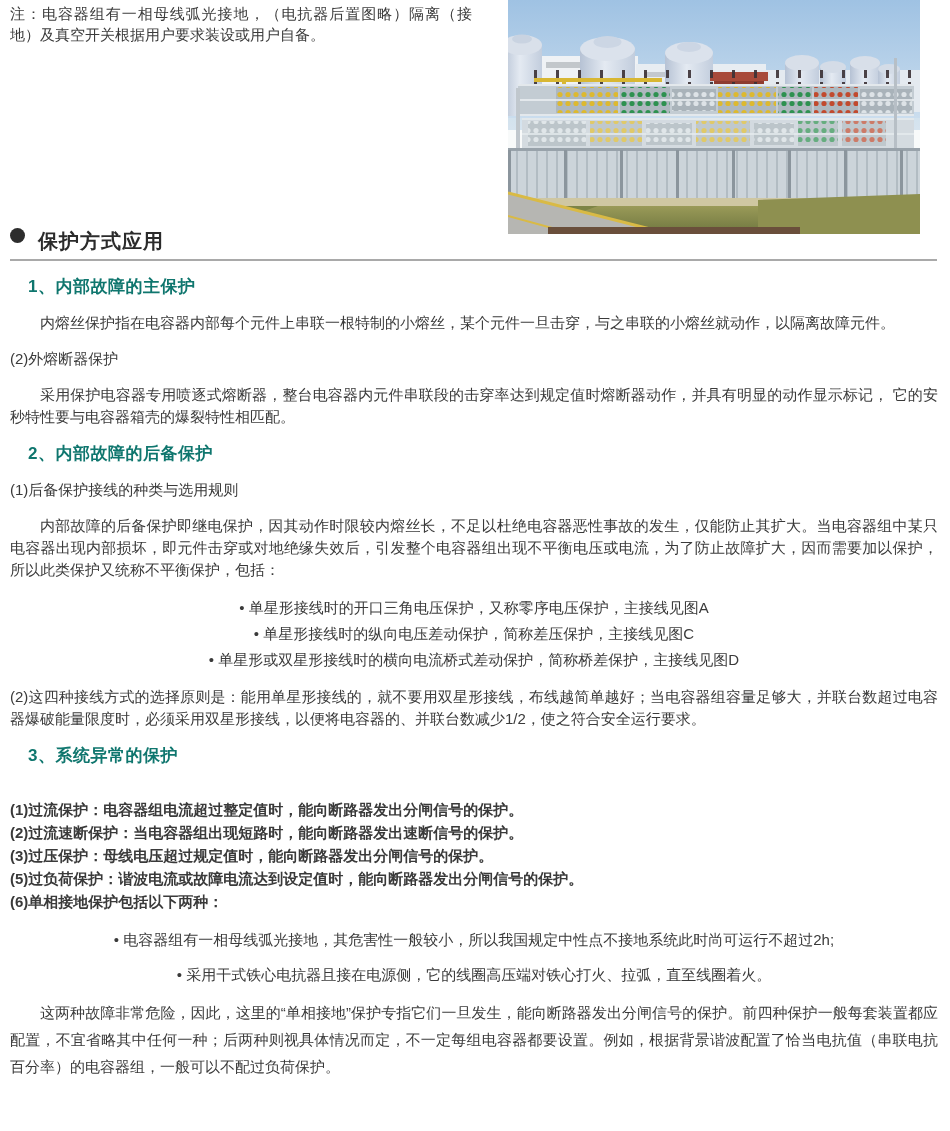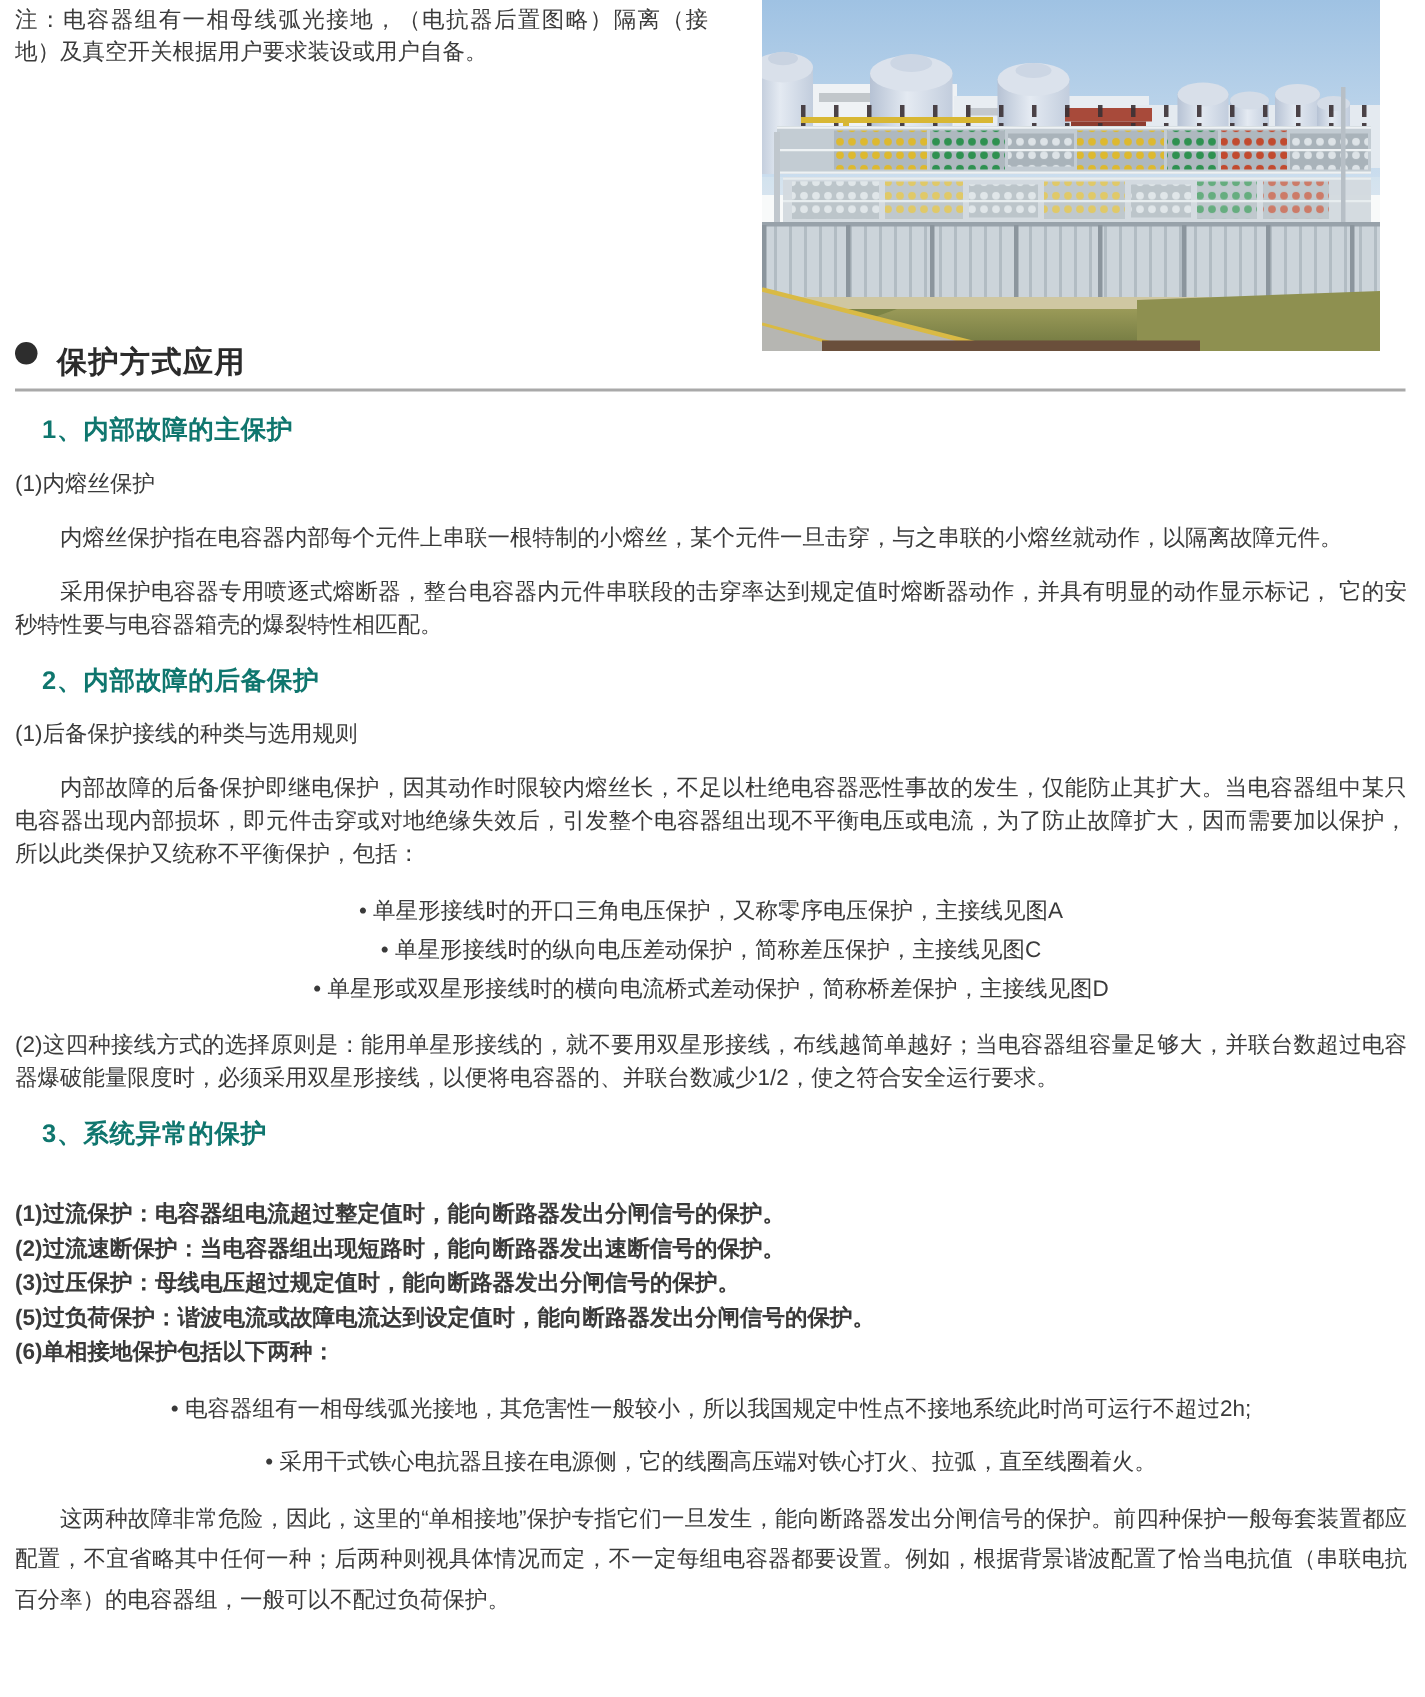--- a/index.html
+++ b/index.html
@@ -186,22 +186,22 @@
 
 <div class="section-hdr">
   <span class="dot"></span>
   <span class="section-title">保护方式应用</span>
 </div>
 <hr class="rule">
 
 <div class="content">
 
   <div class="num-heading">1、内部故障的主保护</div>
-  <div class="sub-label">(1)内熔丝保护</div>
   <div class="para">内熔丝保护指在电容器内部每个元件上串联一根特制的小熔丝，某个元件一旦击穿，与之串联的小熔丝就动作，以隔离故障元件。</div>
+  <div class="sub-label">(2)外熔断器保护</div>
   <div class="para">采用保护电容器专用喷逐式熔断器，整台电容器内元件串联段的击穿率达到规定值时熔断器动作，并具有明显的动作显示标记， 它的安秒特性要与电容器箱壳的爆裂特性相匹配。</div>
 
   <div class="num-heading">2、内部故障的后备保护</div>
   <div class="sub-label">(1)后备保护接线的种类与选用规则</div>
   <div class="para">内部故障的后备保护即继电保护，因其动作时限较内熔丝长，不足以杜绝电容器恶性事故的发生，仅能防止其扩大。当电容器组中某只电容器出现内部损坏，即元件击穿或对地绝缘失效后，引发整个电容器组出现不平衡电压或电流，为了防止故障扩大，因而需要加以保护，所以此类保护又统称不平衡保护，包括：</div>
   <div class="bullet-list">
     <div class="bullet">• 单星形接线时的开口三角电压保护，又称零序电压保护，主接线见图A</div>
     <div class="bullet">• 单星形接线时的纵向电压差动保护，简称差压保护，主接线见图C</div>
     <div class="bullet">• 单星形或双星形接线时的横向电流桥式差动保护，简称桥差保护，主接线见图D</div>
   </div>

